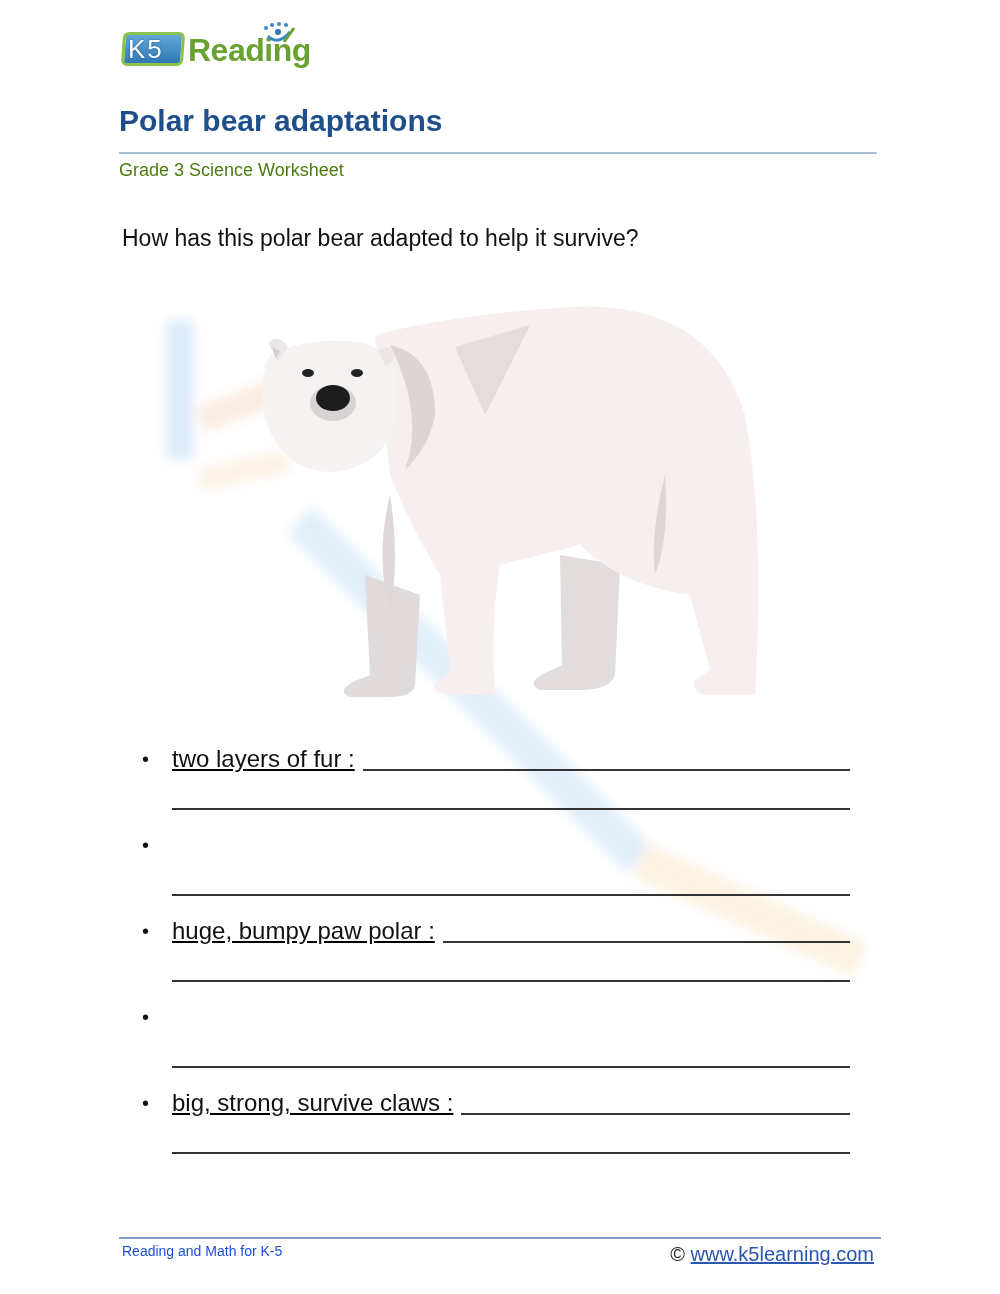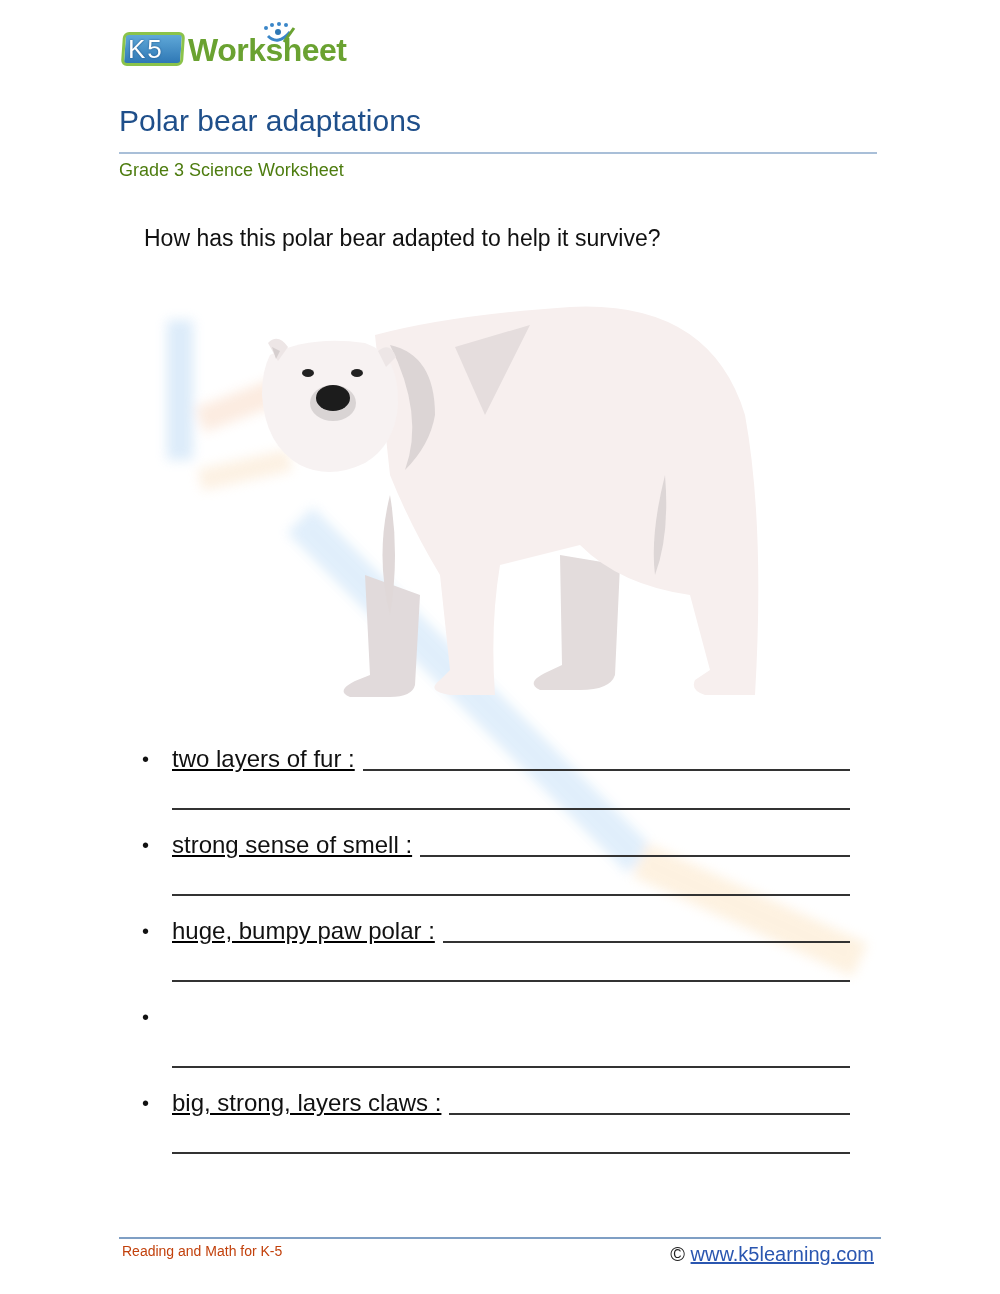--- a/index.html
+++ b/index.html
@@ -4,39 +4,39 @@
   <style>
     html, body { margin: 0; padding: 0; background: #ffffff; }
     body { width: 1000px; height: 1294px; position: relative; overflow: hidden; font-family: "Liberation Sans", sans-serif; }
 
     .logo { position: absolute; left: 122px; top: 22px; width: 210px; height: 56px; }
     .logo .k5box { position: absolute; left: 0; top: 10px; width: 62px; height: 34px; border-radius: 6px; background: linear-gradient(#5fa8d8, #2f78b5); border: 3px solid #8bc34a; box-sizing: border-box; transform: skewX(-4deg); }
     .logo .k5text { position: absolute; left: 6px; top: 12px; font-weight: normal; font-size: 26px; color: #ffffff; letter-spacing: 2px; text-shadow: 0 0 2px #1d4f80; }
     .logo .learning { position: absolute; left: 66px; top: 10px; font-weight: bold; font-size: 32px; color: #6aa231; letter-spacing: -0.5px; }
     .logo .figure { position: absolute; left: 138px; top: 0px; width: 36px; height: 26px; }
 
-    .title { position: absolute; left: 119px; top: 104px; font-size: 30px; font-weight: normal; color: #1f4f8a; }
+    .title { position: absolute; left: 119px; top: 104px; font-size: 30px; font-weight: bold; color: #1f4f8a; }
     .title-rule { position: absolute; left: 119px; top: 152px; width: 758px; height: 2px; background: #a9bfd8; }
     .subtitle { position: absolute; left: 119px; top: 160px; font-size: 18px; color: #4d7c0f; }
 
-    .question { position: absolute; left: 122px; top: 225px; font-size: 23px; color: #111111; margin-left: 22px; }
+    .question { position: absolute; left: 122px; top: 225px; font-size: 23px; color: #111111; }
 
     .bear { position: absolute; left: 150px; top: 295px; width: 620px; height: 420px; }
     .watermark { position: absolute; left: 0; top: 0; width: 1000px; height: 1294px; pointer-events: none; }
 
     .items { position: absolute; left: 138px; top: 738px; width: 712px; }
     .item { position: relative; height: 86px; }
     .item .bullet { position: absolute; left: 4px; top: 10px; font-size: 20px; color: #111; }
     .item .row1 { position: absolute; left: 34px; top: 0; right: 0; height: 36px; display: flex; align-items: flex-end; text-decoration: underline; }
     .item .label { font-size: 24px; color: #111; white-space: nowrap; padding-right: 8px; line-height: 30px; }
     .item .blank1 { flex: 1; height: 0; border-bottom: 2px solid #333; margin-bottom: 3px; }
     .item .blank2 { position: absolute; left: 34px; right: 0; top: 70px; height: 0; border-bottom: 2px solid #333; }
 
     .footer-rule { position: absolute; left: 119px; top: 1237px; width: 762px; height: 2px; background: #7f9fc4; }
-    .footer-left { position: absolute; left: 122px; top: 1243px; font-size: 14px; color: #c2410c; }
+    .footer-left { position: absolute; left: 122px; top: 1243px; font-size: 14px; color: #1d4ed8; }
     .footer-right { position: absolute; right: 126px; top: 1243px; font-size: 20px; color: #222; }
     .footer-right a { color: #2a56b0; text-decoration: underline; }
   </style>
 </head>
 <body>
 
 <svg class="watermark" viewBox="0 0 1000 1294">
   <defs>
     <filter id="blur">
         <feGaussianBlur stdDeviation="6"></feGaussianBlur>
@@ -47,21 +47,21 @@
     <path d="M200 420 L280 390" stroke="#f6c8a8" stroke-width="26" fill="none"></path>
     <path d="M200 480 L290 460" stroke="#f8d8b0" stroke-width="22" fill="none"></path>
     <path d="M300 520 L640 860" stroke="#a8d0f4" stroke-width="36" fill="none"></path>
     <path d="M640 860 L860 960" stroke="#fbd9a8" stroke-width="36" fill="none"></path>
   </g>
 </svg>
 
 <div class="logo">
   <div class="k5box"></div>
   <span class="k5text">K5</span>
-  <span class="learning">Worksheet</span>
+  <span class="learning">Reading</span>
   <svg class="figure" viewBox="0 0 36 26">
     <circle cx="6" cy="6" r="2" fill="#3a86c8"></circle>
     <circle cx="12" cy="3" r="2" fill="#3a86c8"></circle>
     <circle cx="19" cy="2" r="2" fill="#3a86c8"></circle>
     <circle cx="26" cy="3" r="2" fill="#3a86c8"></circle>
     <circle cx="18" cy="10" r="3" fill="#2f78b5"></circle>
     <path d="M8 14 Q18 24 30 10" stroke="#3a86c8" stroke-width="3" fill="none"></path>
     <path d="M24 20 L34 6" stroke="#6aa231" stroke-width="3" fill="none"></path>
   </svg>
 </div>
@@ -102,42 +102,38 @@
   <div class="item">
     <span class="bullet">•</span>
     <div class="row1">
       <span class="label">two layers of fur :</span>
       <span class="blank1"></span>
     </div>
     <span class="blank2"></span>
   </div>
   <div class="item">
     <span class="bullet">•</span>
-    <div class="row1">
-      <span class="label">strong sense of smell :</span>
-      <span class="blank1"></span>
-    </div>
     <span class="blank2"></span>
   </div>
   <div class="item">
     <span class="bullet">•</span>
     <div class="row1">
       <span class="label">huge, bumpy paw polar :</span>
       <span class="blank1"></span>
     </div>
     <span class="blank2"></span>
   </div>
   <div class="item">
     <span class="bullet">•</span>
     <span class="blank2"></span>
   </div>
   <div class="item">
     <span class="bullet">•</span>
     <div class="row1">
-      <span class="label">big, strong, layers claws :</span>
+      <span class="label">big, strong, survive claws :</span>
       <span class="blank1"></span>
     </div>
     <span class="blank2"></span>
   </div>
 </div>
 
 <div class="footer-rule"></div>
 <div class="footer-left">Reading and Math for K-5</div>
 <div class="footer-right">
   <span>©</span>

